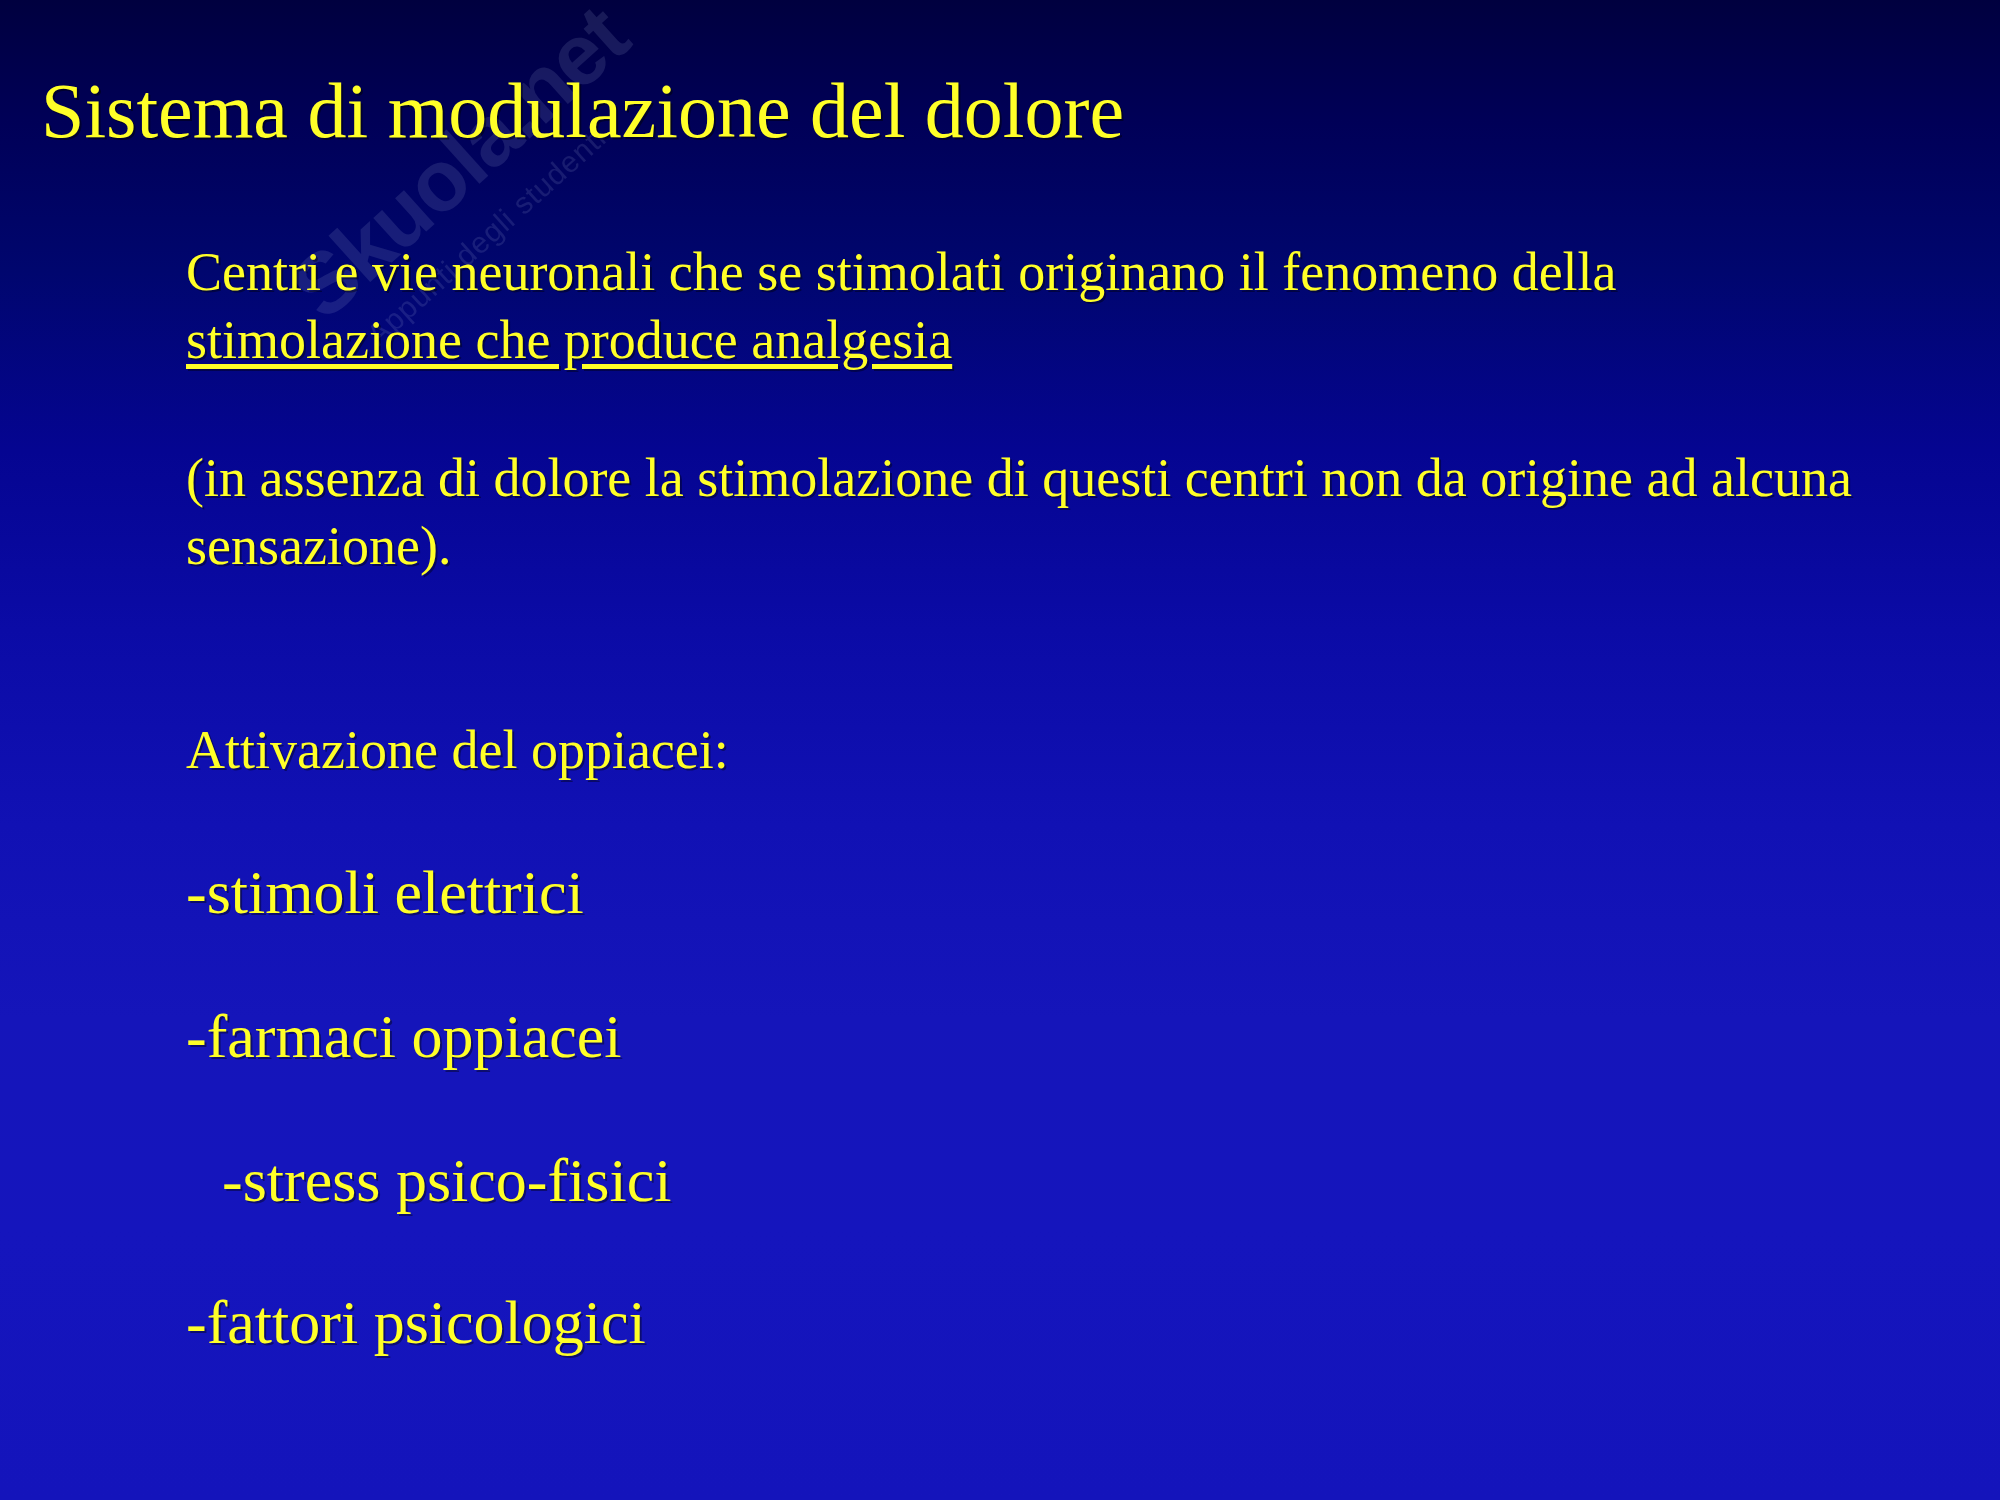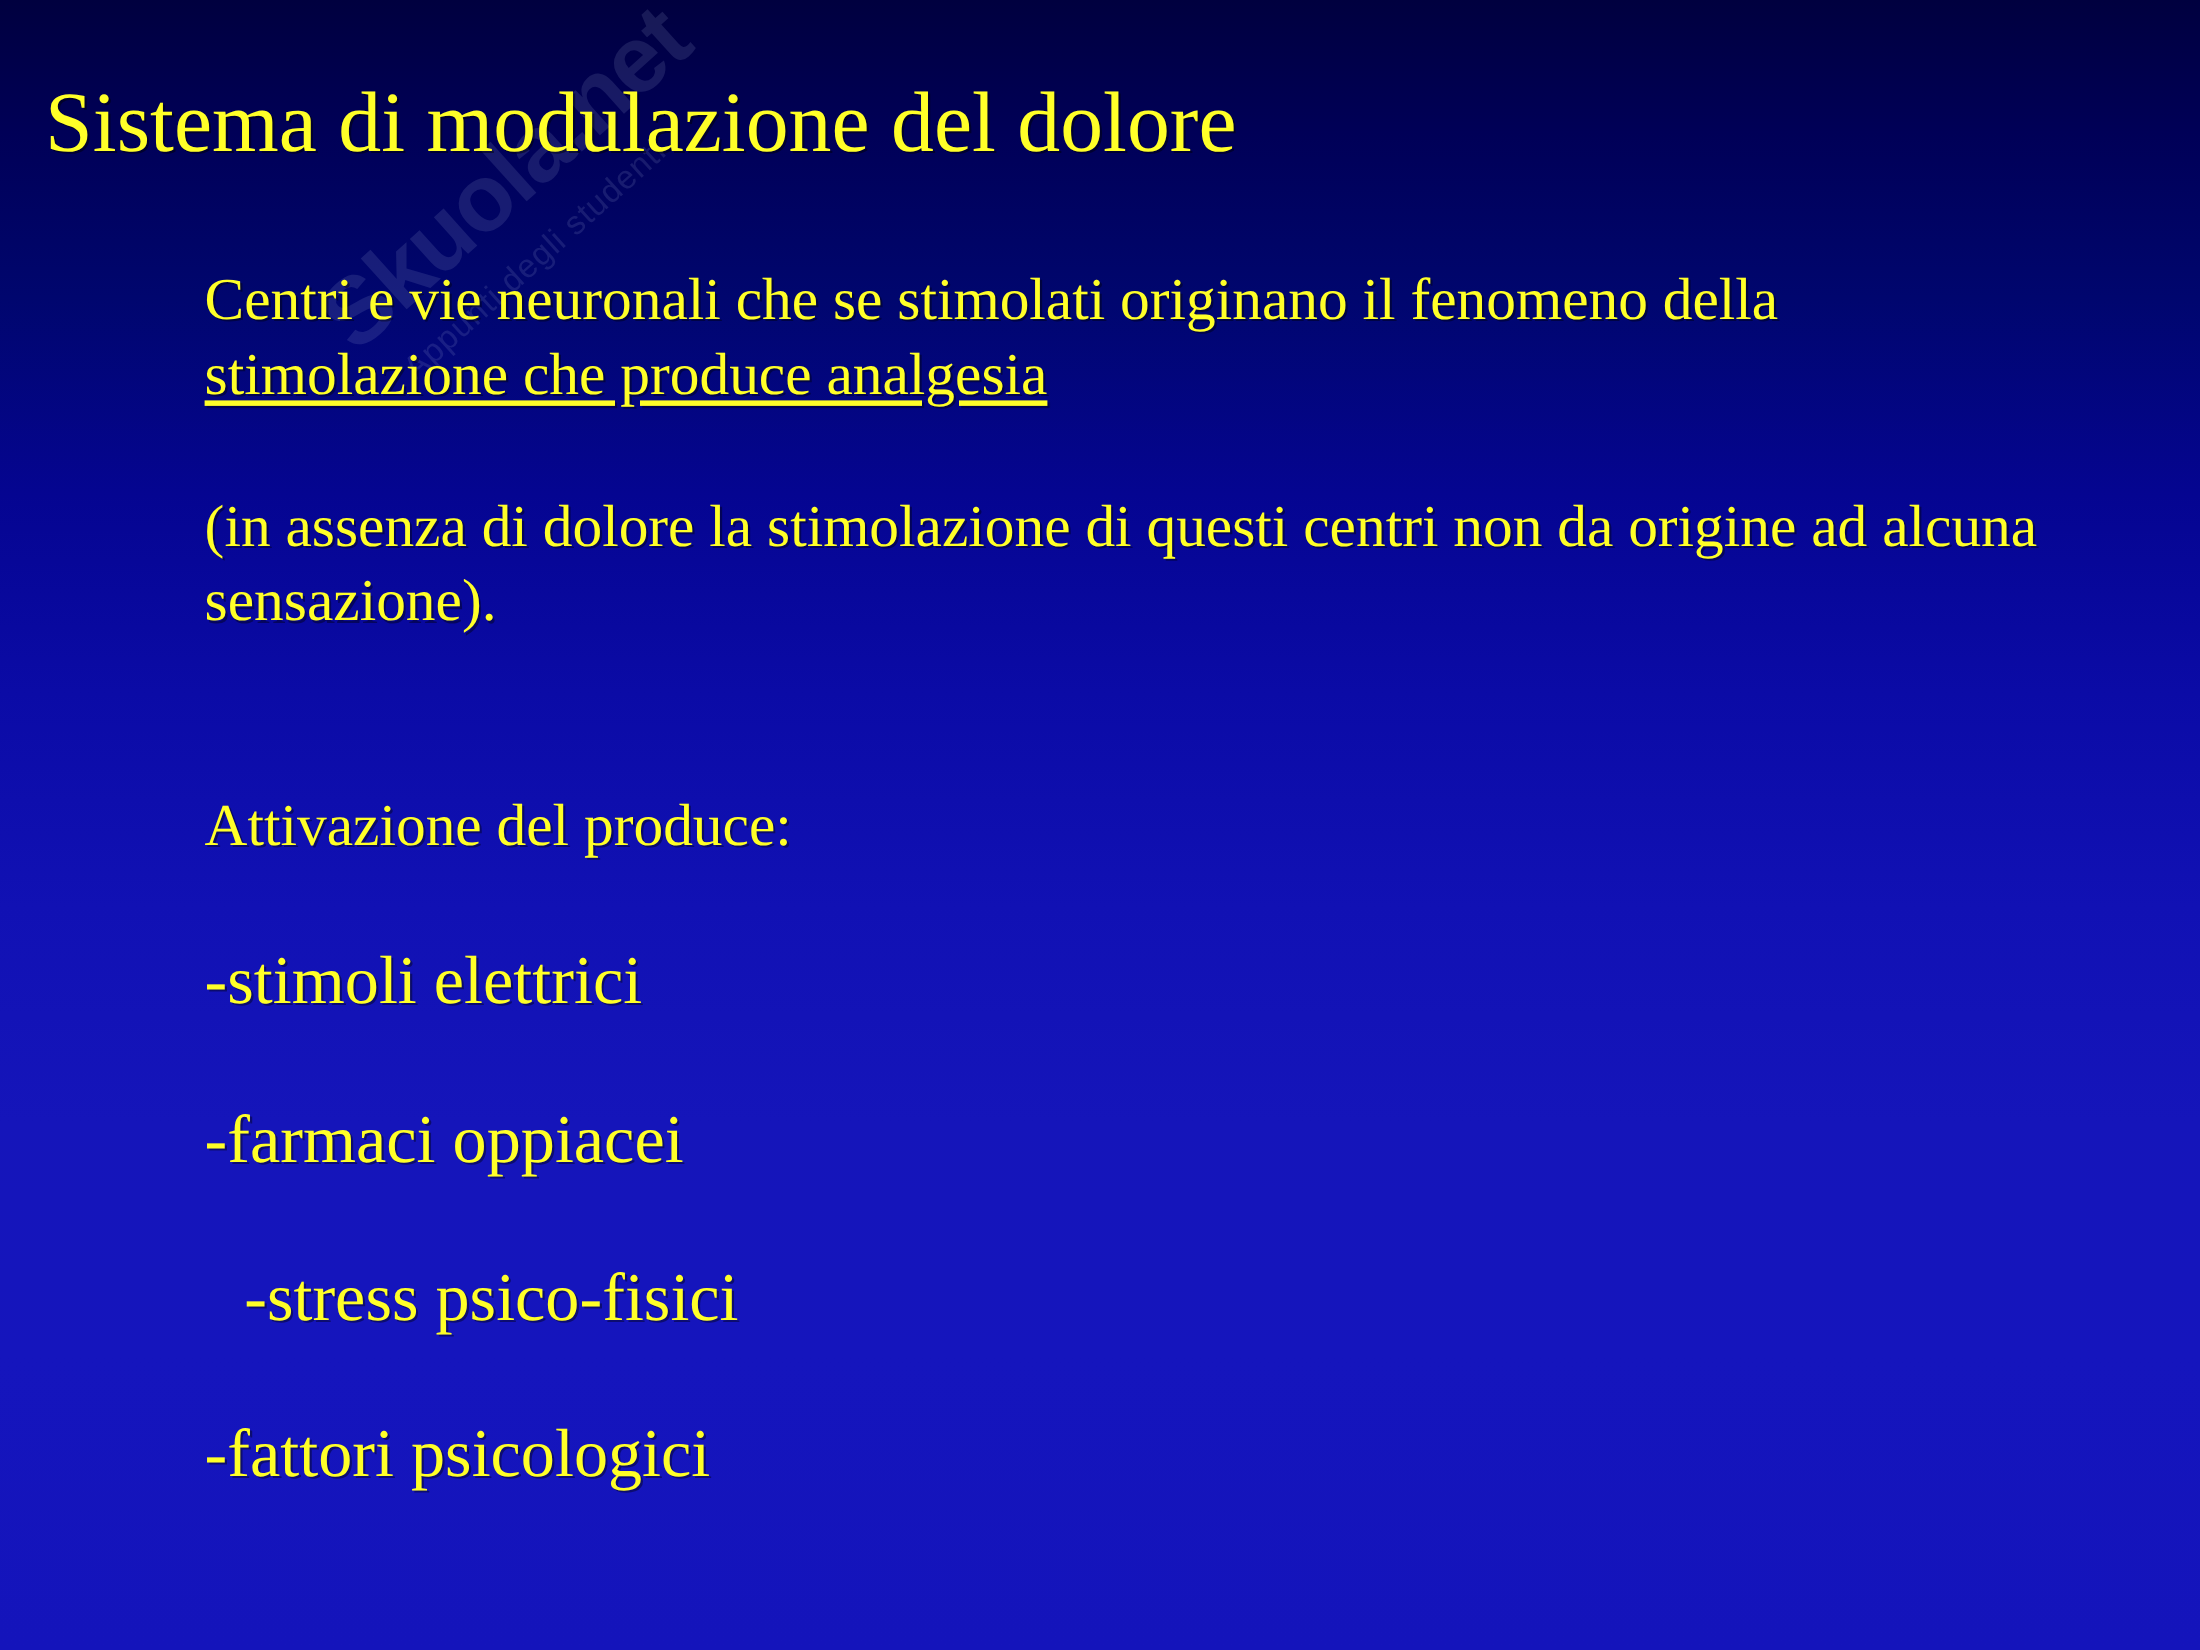--- a/index.html
+++ b/index.html
@@ -122,21 +122,21 @@
   <div id="content">
 
     <div class="slide-title">Sistema di modulazione del dolore</div>
 
     <div class="body-block para-1">
       <span>Centri e vie neuronali che se stimolati originano il fenomeno della </span><span class="u">stimolazione che produce analgesia</span>
     </div>
 
     <div class="body-block para-2">(in assenza di dolore la stimolazione di questi centri non da origine ad alcuna sensazione).</div>
 
-    <div class="body-block para-3">Attivazione del produce:</div>
+    <div class="body-block para-3">Attivazione del oppiacei:</div>
 
     <div class="bullet-line b1">-stimoli elettrici</div>
 
     <div class="bullet-line b2">-farmaci oppiacei</div>
 
     <div class="bullet-line b3">-stress psico-fisici</div>
 
     <div class="bullet-line b4">-fattori psicologici</div>
 
   </div>

